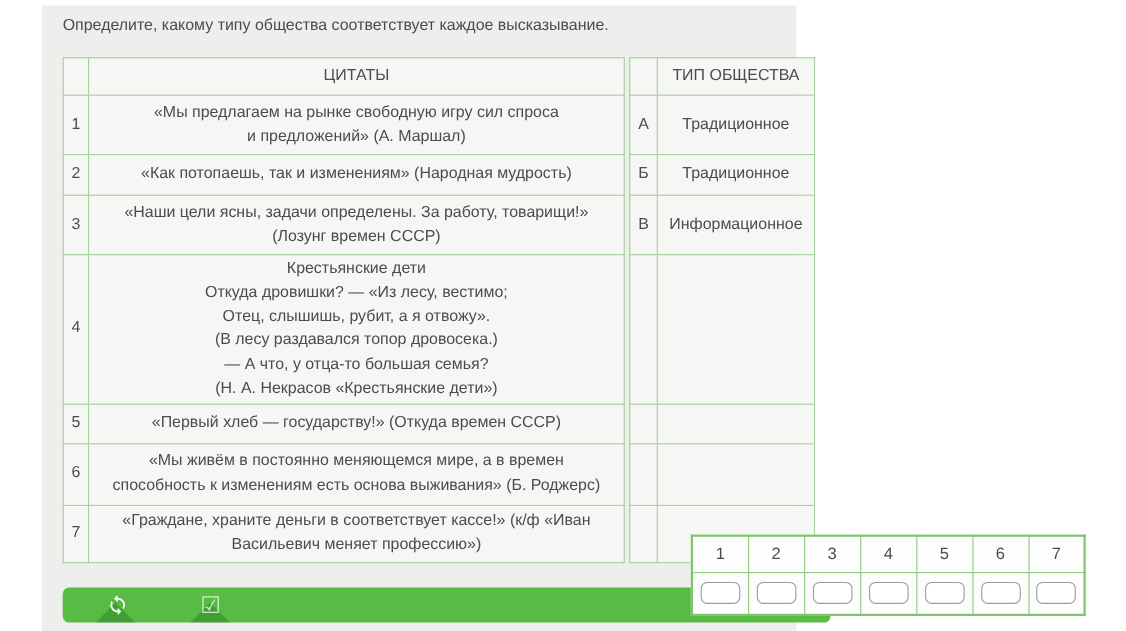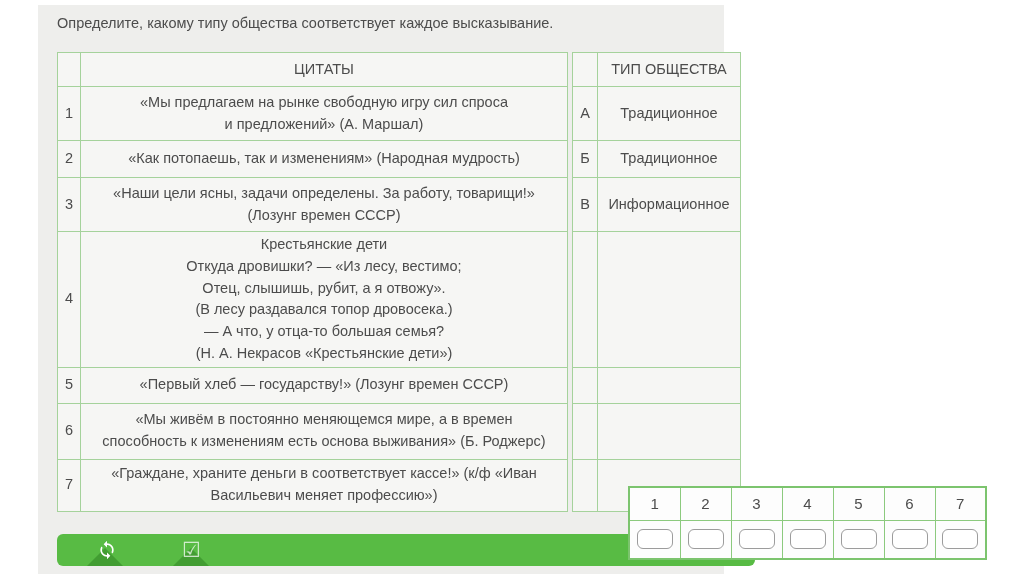--- a/index.html
+++ b/index.html
@@ -181,21 +181,21 @@
 Отец, слышишь, рубит, а я отвожу».
 (В лесу раздавался топор дровосека.)
 — А что, у отца-то большая семья?
 (Н. А. Некрасов «Крестьянские дети»)</td>
       <td class="c-gap"></td>
       <td class="c-letter"></td>
       <td class="c-type"></td>
     </tr>
     <tr class="row-5">
       <td class="c-num">5</td>
-      <td class="c-quote">«Первый хлеб — государству!» (Лозунг времен СССР)</td>
+      <td class="c-quote">«Первый хлеб — государству!» (Откуда времен СССР)</td>
       <td class="c-gap"></td>
       <td class="c-letter"></td>
       <td class="c-type"></td>
     </tr>
     <tr class="row-6">
       <td class="c-num">6</td>
       <td class="c-quote">«Мы живём в постоянно меняющемся мире, а в времен
 способность к изменениям есть основа выживания» (Б. Роджерс)</td>
       <td class="c-gap"></td>
       <td class="c-letter"></td>

